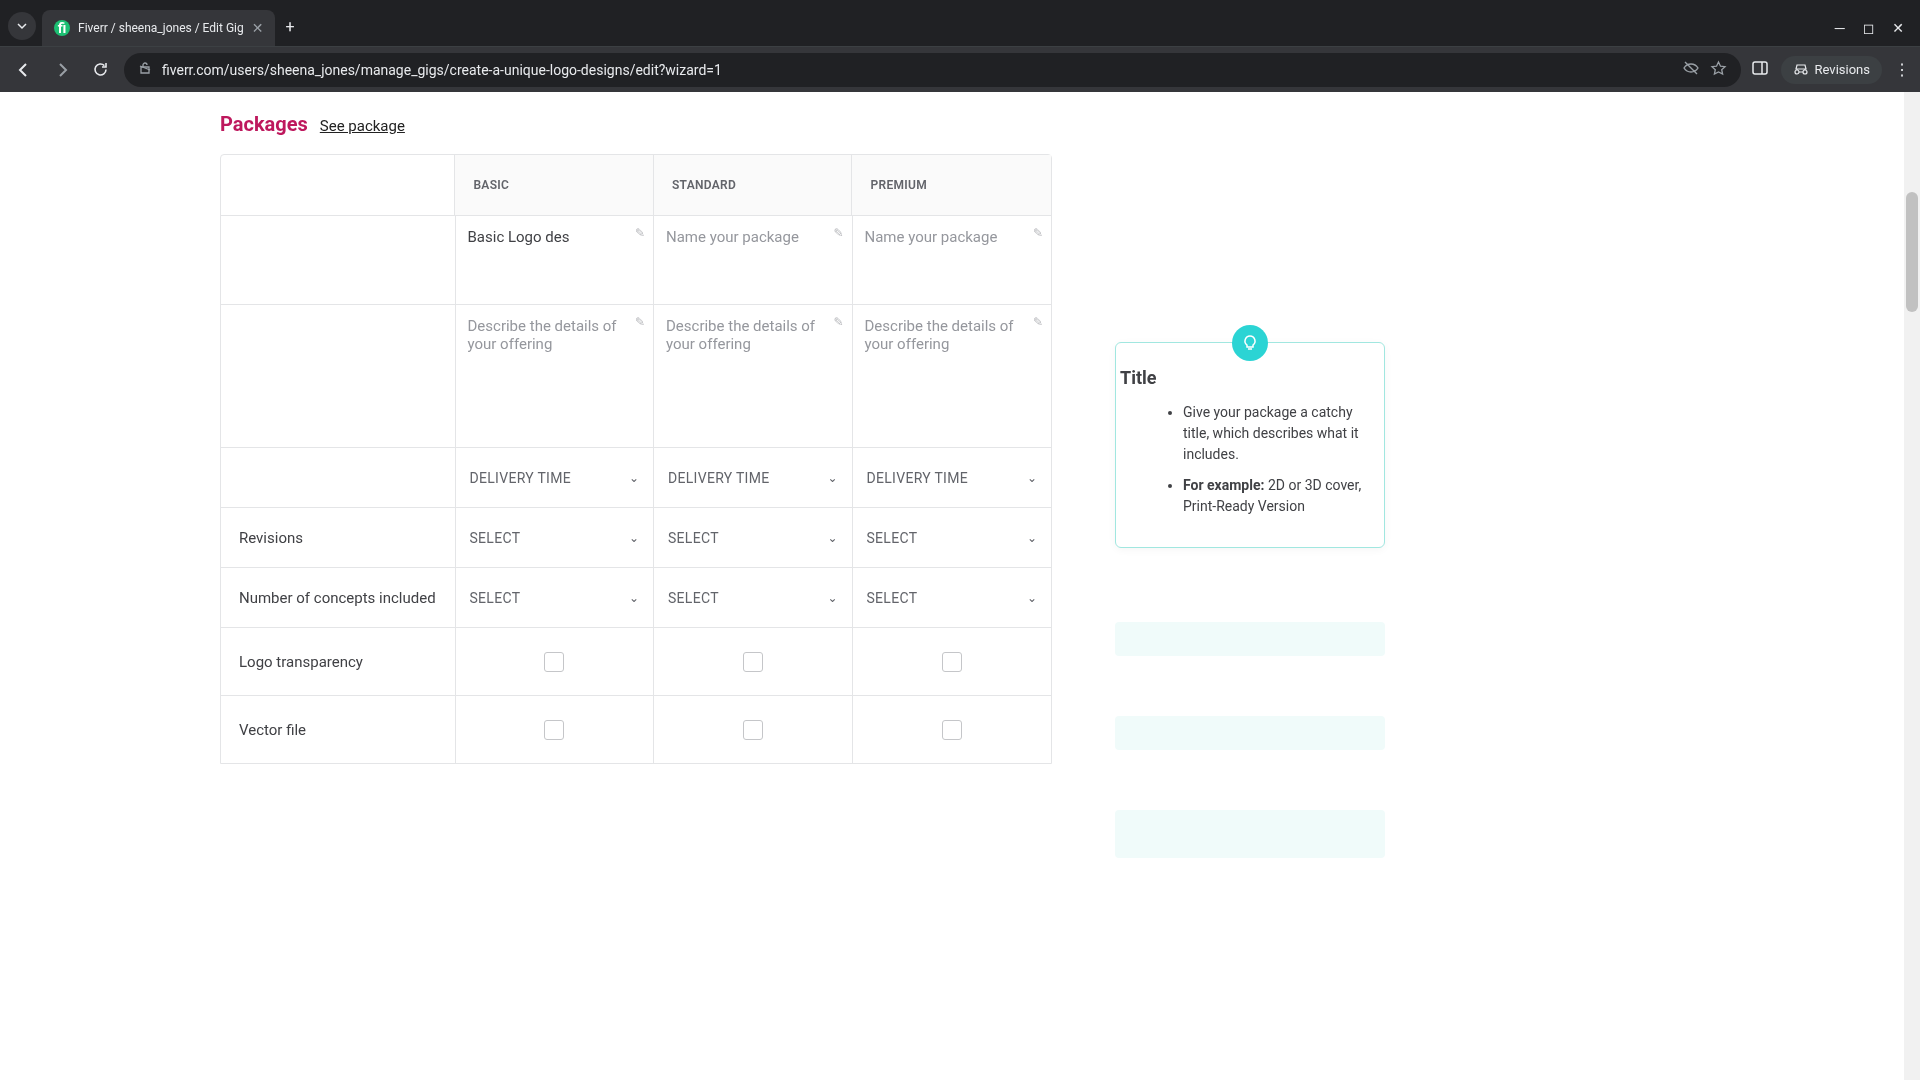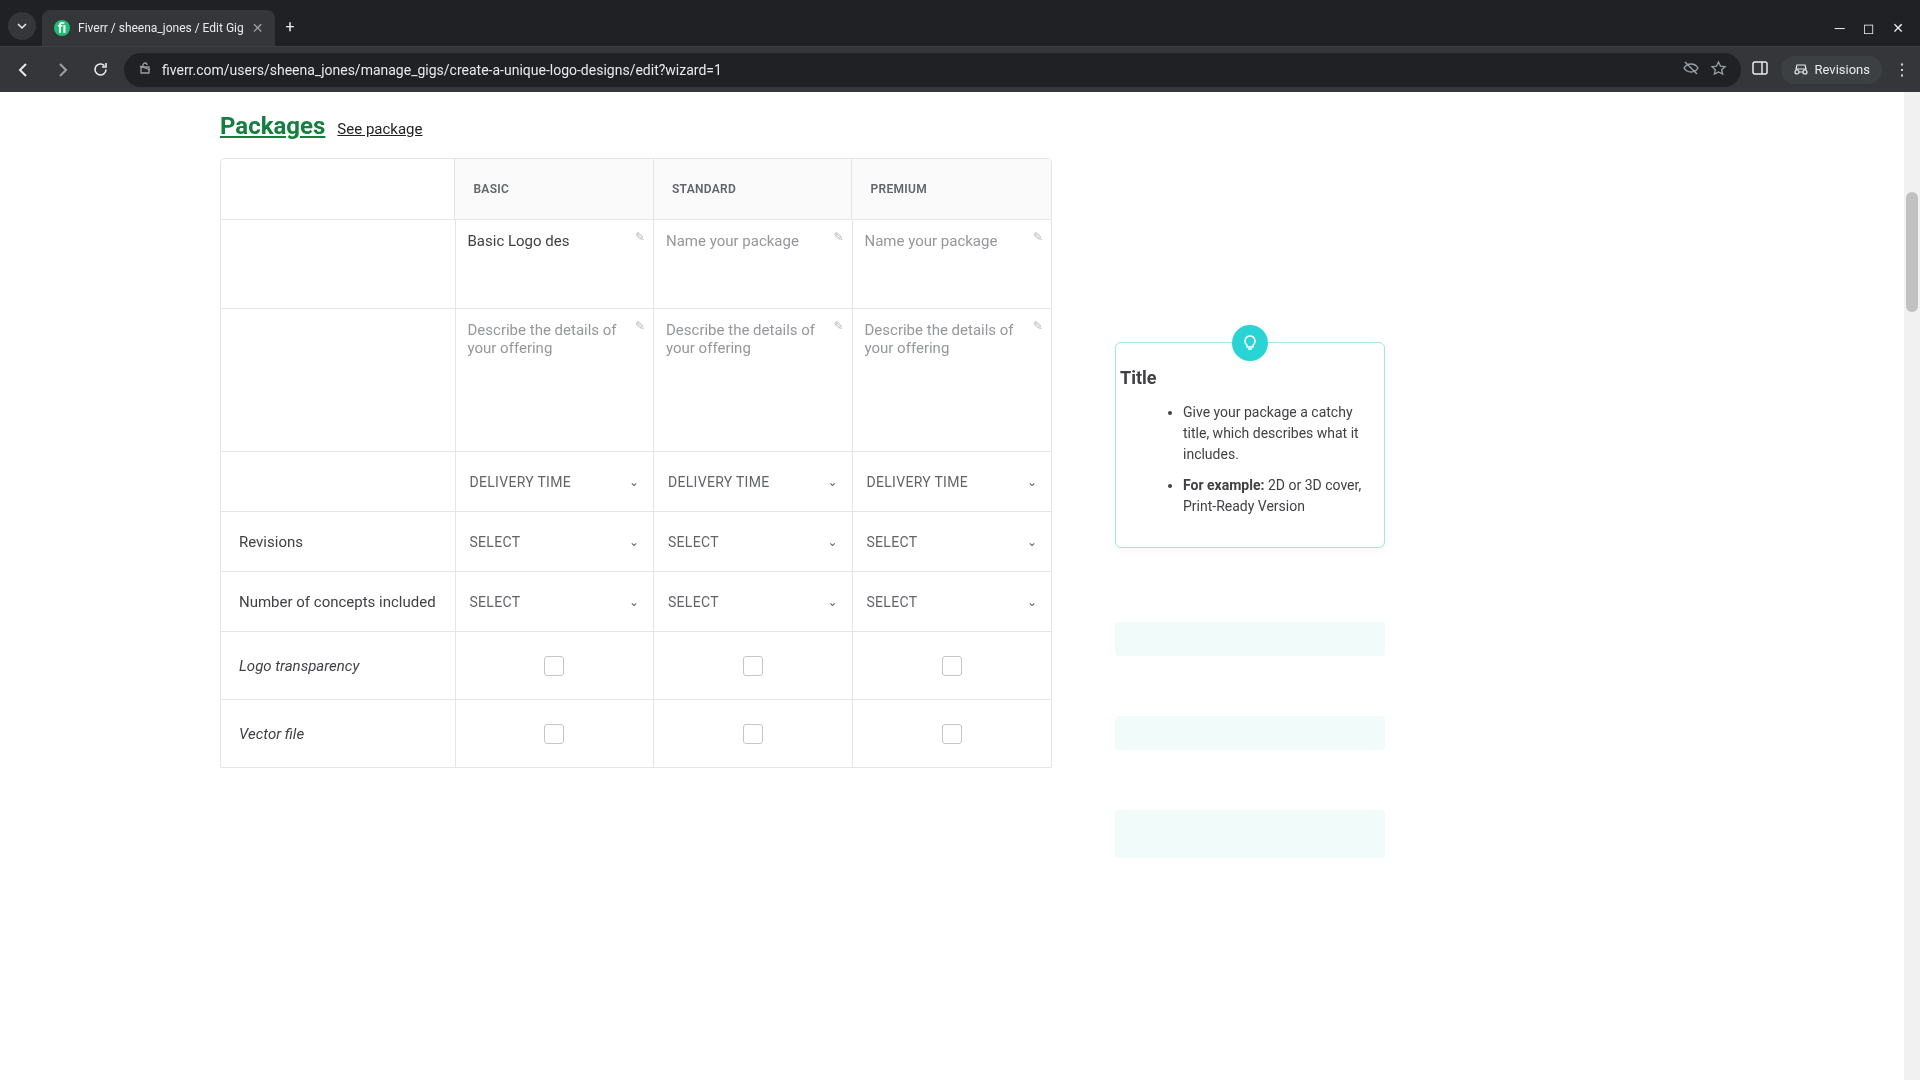--- a/index.html
+++ b/index.html
@@ -22,21 +22,21 @@
 .url-icon { color:#9aa0a6; font-size:13px;}
 .url-text { flex:1; }
 .toolbar-right { display:flex; align-items:center; gap:12px; color:#e8eaed;}
 .incognito-badge { background:#3c4043; padding:6px 12px; border-radius:16px; display:flex; align-items:center; gap:6px; font-size:13px;}
 
 
 .page { background:#fff; height:calc(100vh - 92px); overflow-y:auto; position:relative;}
 .page-inner { padding: 20px 0 40px 0; }
 
 .packages-header { max-width:1050px; margin: 0 auto 18px 220px; display:flex; align-items:baseline; gap:12px;}
-.packages-title { font-size:24px; font-weight:700; color:#15803d;text-decoration:underline;}
+.packages-title { font-size:20px; font-weight:700; color:#be185d;}
 .see-examples { color:#222; font-size:15px; text-decoration:underline; cursor:pointer;}
 
 .table-wrap { margin-left:220px; width:832px; border:1px solid #e4e5e7; border-radius:4px 4px 0 0; position:relative; background:#fff;}
 .thead { display:flex; height:60px;}
 .th { border-right:1px solid #e4e5e7; display:flex; align-items:center; padding:0 18px; color:#62646a; font-size:12px; font-weight:600; letter-spacing:0.3px;}
 .th.label-col { width:235px; border-right:1px solid #e4e5e7;}
 .th.pkg { width:199px; background:#fafafa;}
 .th.pkg:last-child{border-right:none;}
 
 .trow { display:flex; border-top:1px solid #e4e5e7;}
@@ -56,21 +56,21 @@
 .desc-input::placeholder{color:#95979d;}
 
 .edit-icon { position:absolute; top:10px; right:8px; color:#b5b6ba; font-size:12px;}
 
 .select-row { height:60px;}
 .select-row .td { height:60px;}
 .select-cell { display:flex; align-items:center; justify-content:space-between; padding:0 14px; height:100%; cursor:pointer;}
 .select-label { color:#62646a; font-size:14px; letter-spacing:0.3px;}
 .chevron { color:#62646a; font-size:12px;}
 
-.check-row { height:68px;font-style:italic;}
+.check-row { height:68px;}
 .check-row .td { height:68px;}
 .check-cell { display:flex; align-items:center; justify-content:center; height:100%;}
 .checkbox { width:20px; height:20px; border:1.5px solid #c5c6c9; border-radius:3px; cursor:pointer;}
 
 
 .tip-card { position:absolute; top:250px; left:1115px; width:270px; background:#fff; border:1px solid #a1e7e0; border-radius:6px; padding:24px 20px 20px 4px; box-shadow:0 2px 8px rgba(0,0,0,0.04);}
 .tip-bulb { position:absolute; top:-18px; left:50%; transform:translateX(-50%); width:36px; height:36px; background:#2bd4d4; border-radius:50%; display:flex; align-items:center; justify-content:center; color:#fff; font-size:18px;}
 .tip-title { font-size:18px; font-weight:700; color:#404145; margin-bottom:14px;}
 .tip-card ul { padding-left:18px; color:#404145; font-size:14px; line-height:1.5;}
 .tip-card li { margin-bottom:10px;margin-left:45px;}

